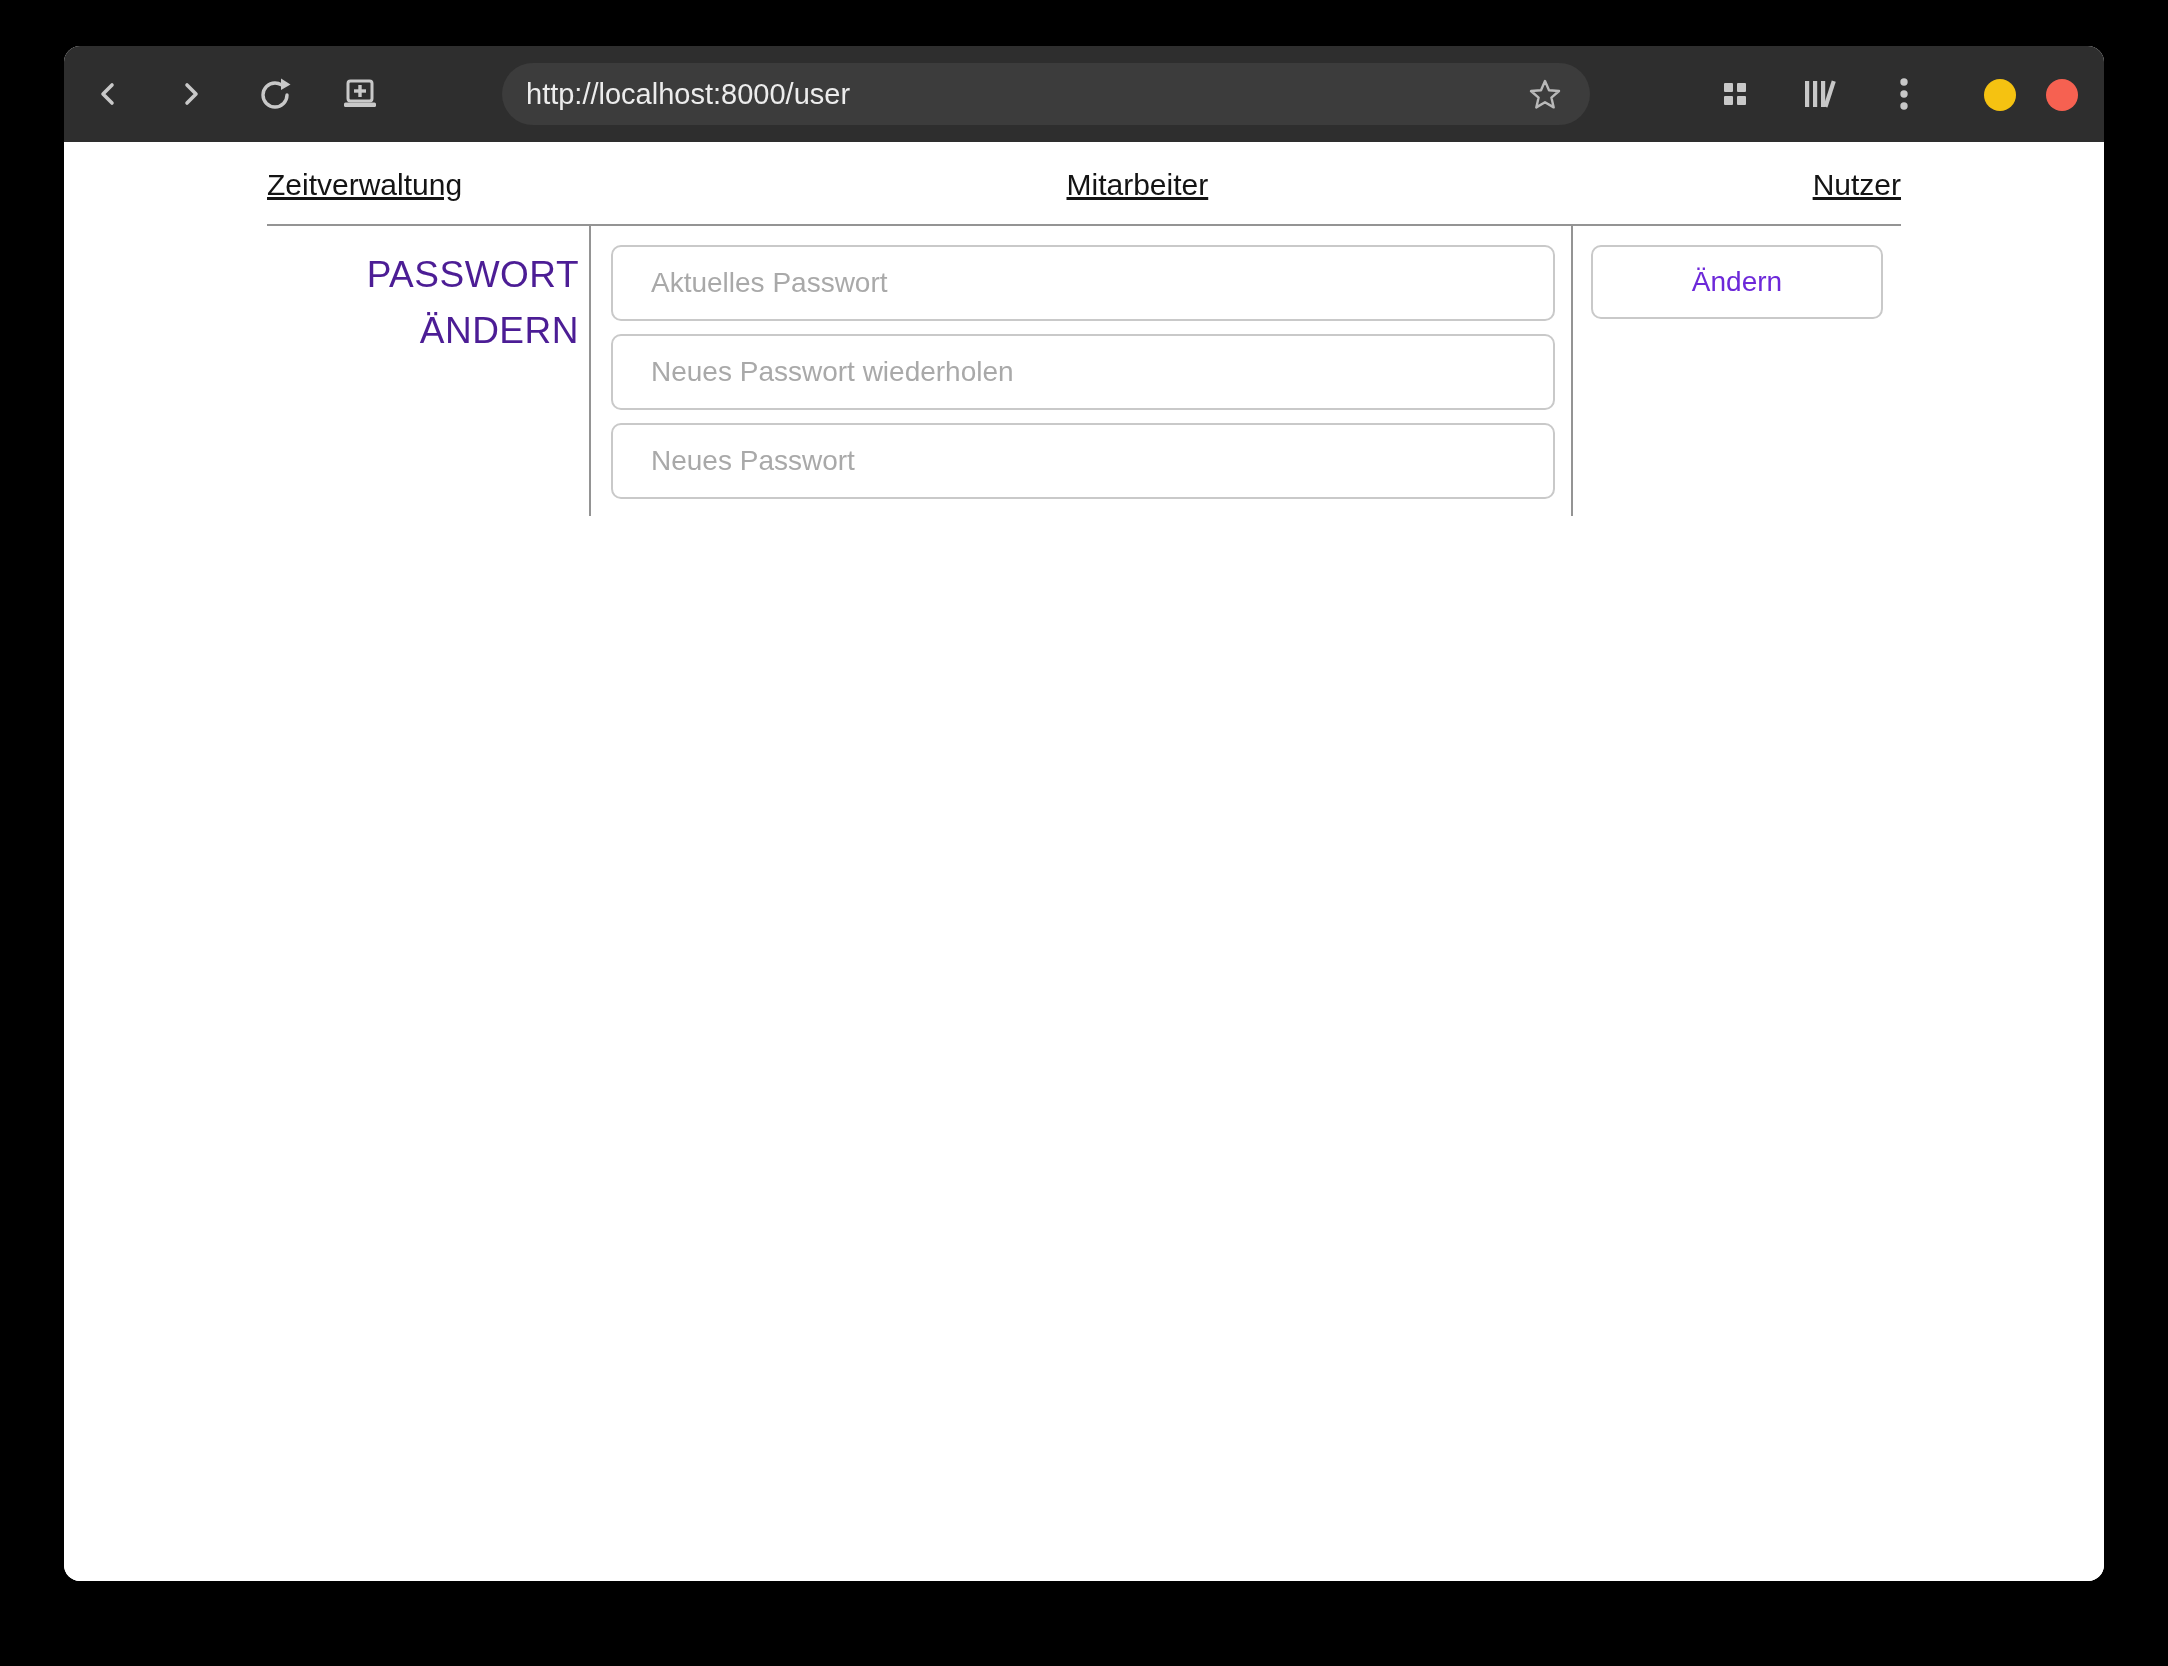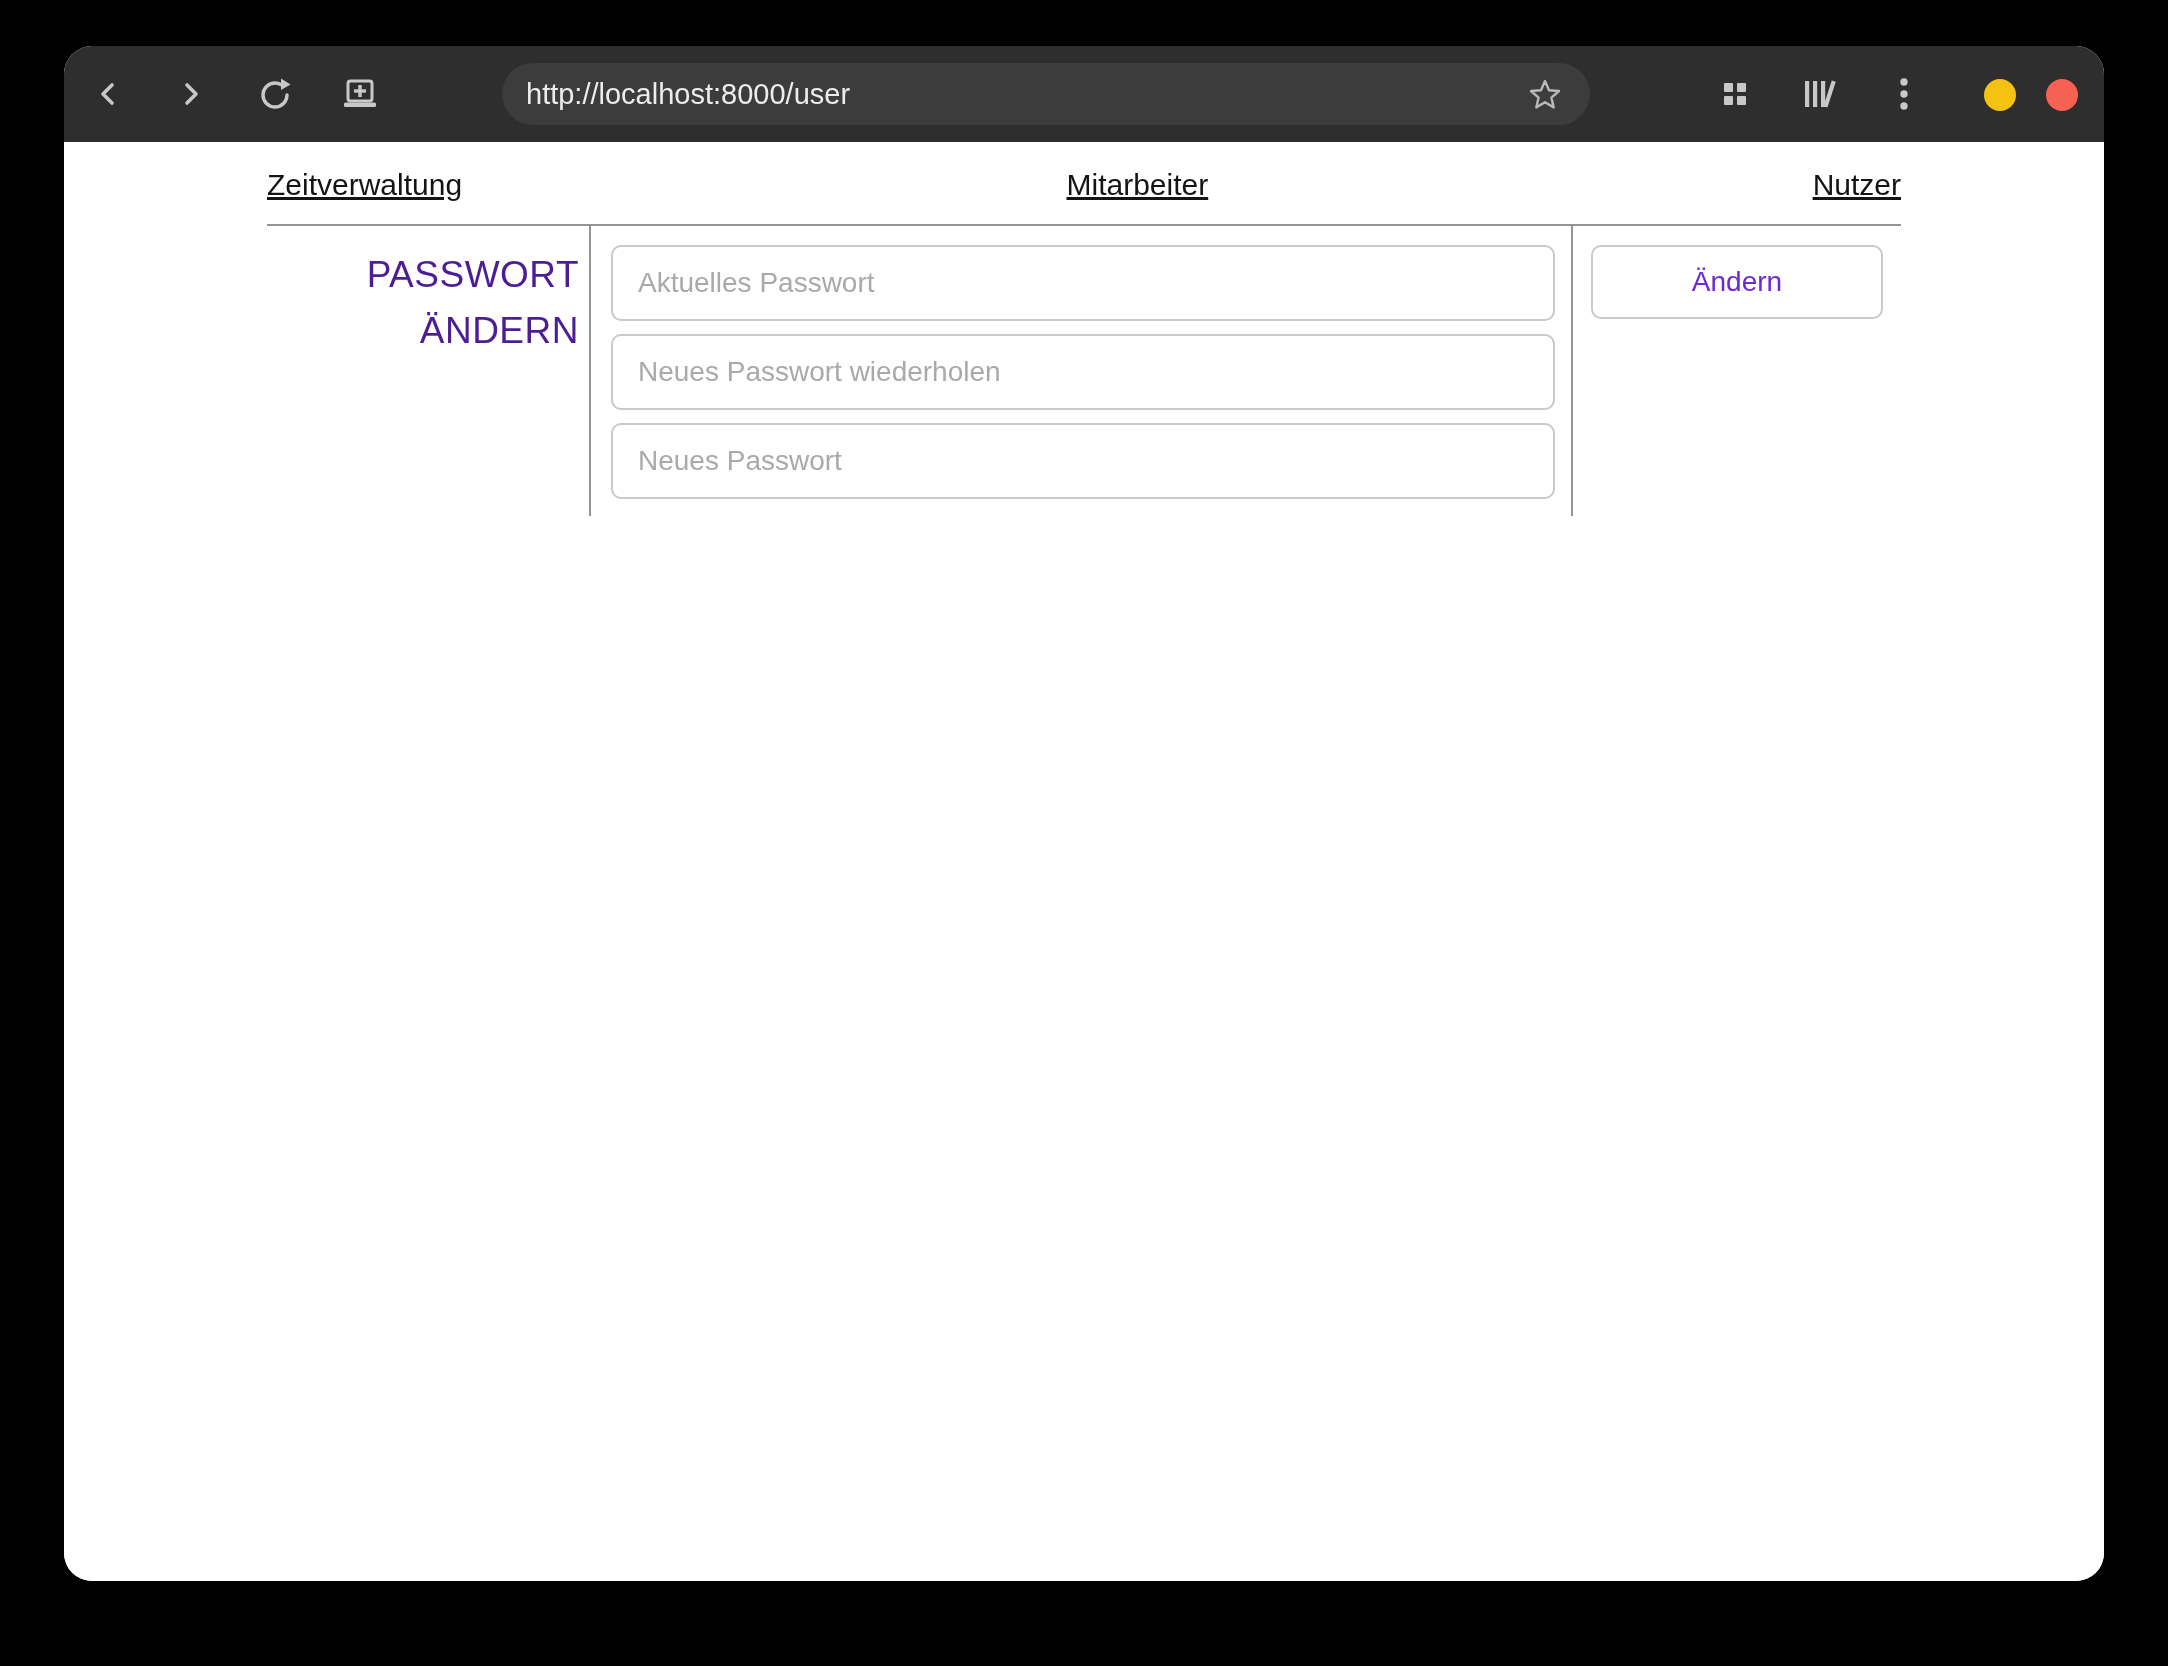--- a/index.html
+++ b/index.html
@@ -1,17 +1,17 @@
 <!DOCTYPE html>
 <html><head>
 <meta charset="utf-8">
 <style>
   html,body{margin:0;padding:0;width:2168px;height:1666px;background:#000;overflow:hidden;
             font-family:"Liberation Sans",sans-serif;}
-  .window{position:absolute;left:64px;top:46px;width:2040px;height:1535px;border-radius:28px;
+  .window{position:absolute;left:64px;top:46px;width:2040px;height:1535px;border-radius:16px;
           overflow:hidden;background:#fff;}
   
   .titlebar{position:relative;width:100%;height:96px;background:#2e2e2e;}
   .tb-btn{position:absolute;top:20px;width:56px;height:56px;display:flex;align-items:center;
           justify-content:center;border-radius:8px;cursor:pointer;background:transparent;border:none;}
   .tb-btn svg{display:block;}
   .urlbar{position:absolute;left:438px;top:17px;width:1088px;height:62px;background:#3c3c3c;
           border-radius:31px;display:flex;align-items:center;}
   .urlbar .url-text{margin-left:24px;font-size:29px;color:#ececec;white-space:nowrap;}
   .urlbar .star{position:absolute;right:28px;top:14px;}
@@ -24,21 +24,21 @@
   .nav{display:flex;justify-content:space-between;align-items:flex-end;
        padding:26px 0 22px 0;font-size:30px;color:#141414;line-height:34px;text-decoration:underline;}
   .nav span{cursor:pointer;}
   .form-row{display:flex;border-top:2px solid #949494;}
   .col{min-height:290px;box-sizing:border-box;}
   .col-heading{width:324px;border-right:2px solid #949494;}
   .col-heading h1{margin:21px 10px 0 10px;font-size:37px;font-weight:normal;line-height:56px;
                   text-align:right;color:#4c1d95;letter-spacing:0.5px;}
   .col-inputs{width:982px;border-right:2px solid #949494;padding-bottom:17px;}
   .col-inputs input{display:block;margin:13px 0 0 20px;width:944px;height:76px;box-sizing:border-box;
-        border:2px solid #c9c9c9;border-radius:10px;padding:0 25px;font-size:28px;color:#333;
+        border:2px solid #c9c9c9;border-radius:10px;padding:0 38px;font-size:28px;color:#333;
         font-family:"Liberation Sans",sans-serif;outline:none;background:#fff;}
   .col-inputs input:first-child{margin-top:19px;}
   .col-inputs input::placeholder{color:#a9a9a9;opacity:1;}
   .col-action{flex:1;}
   .col-action button{margin:19px 0 0 18px;width:292px;height:74px;border:2px solid #c9c9c9;
         border-radius:10px;background:#fff;font-size:28px;color:#6d28d9;cursor:pointer;
         font-family:"Liberation Sans",sans-serif;}
 </style>
 </head>
 <body>

